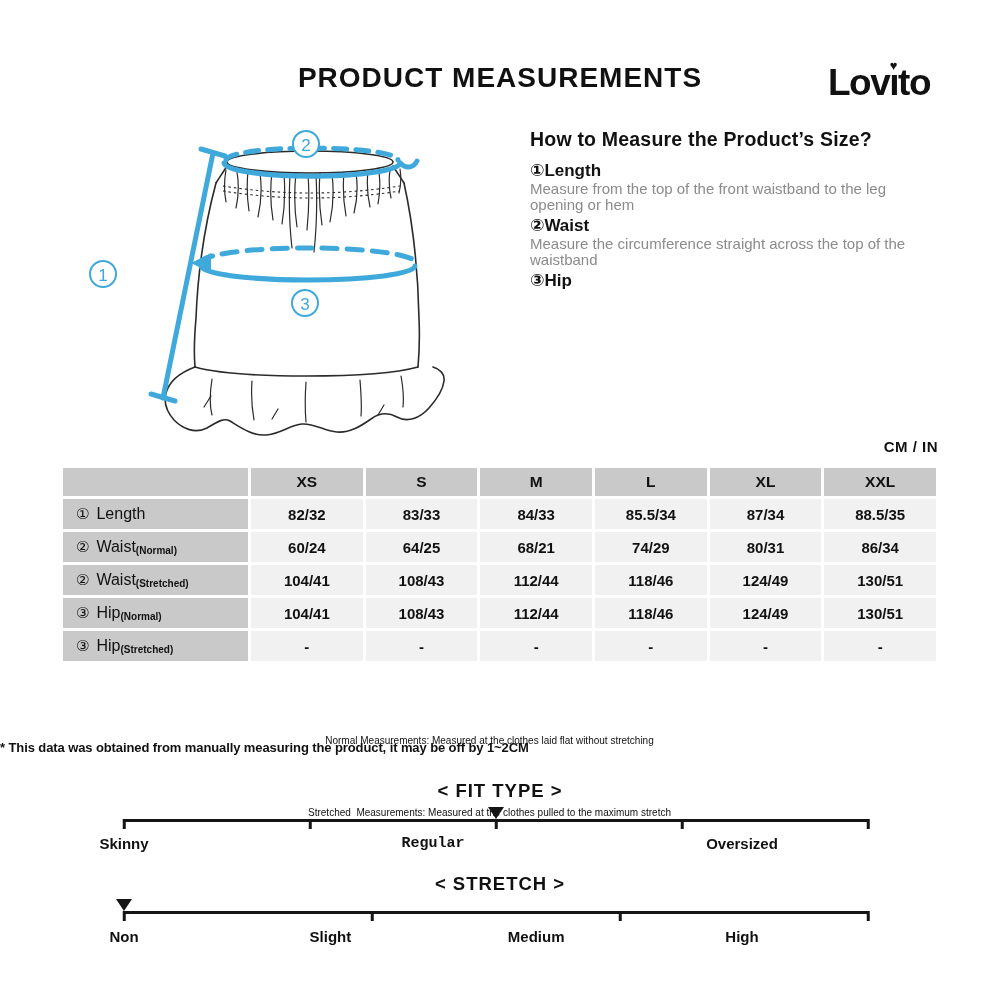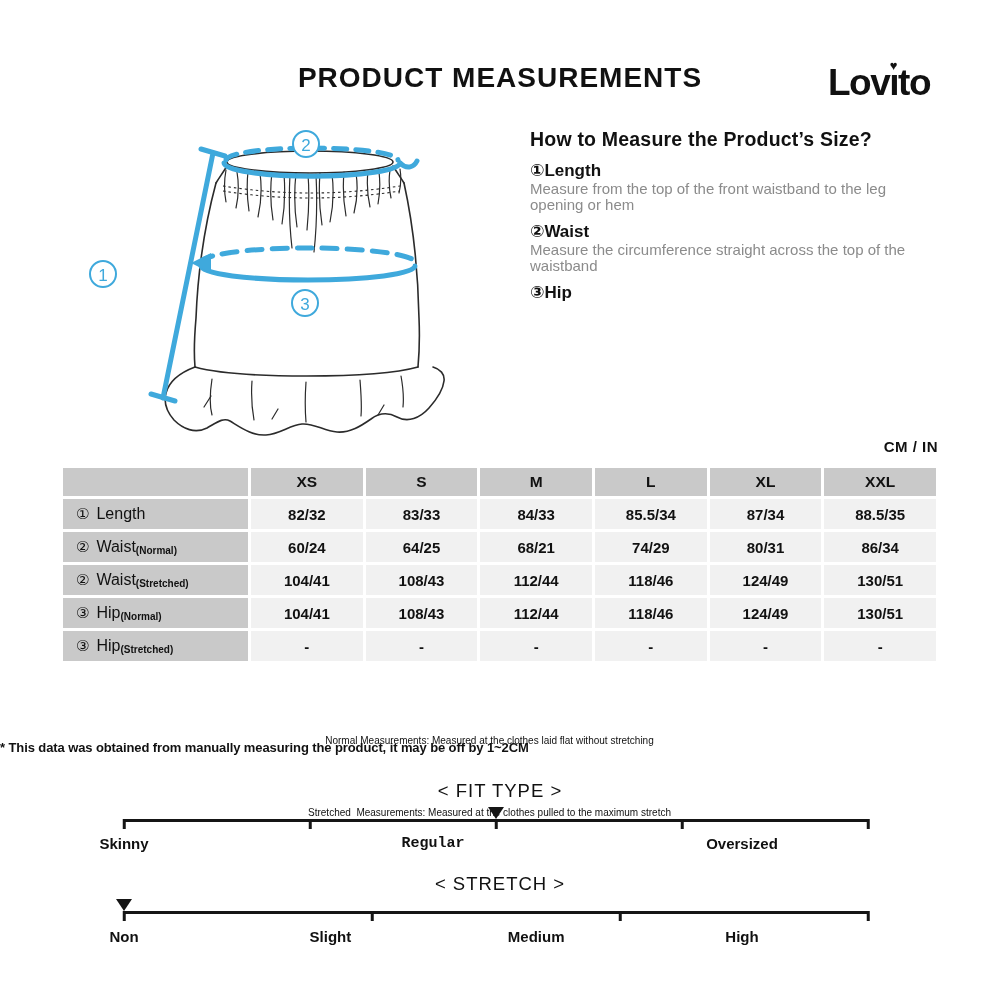--- a/index.html
+++ b/index.html
@@ -29,41 +29,41 @@
   .b5{fill:none;stroke:var(--accent);stroke-width:5;stroke-linecap:round;}
   .dashW{stroke-dasharray:13 9;}
   .dashH{stroke-dasharray:15 10;}
   .mcirc{fill:#fff;stroke:var(--accent);stroke-width:2;}
   .mtext{fill:var(--accent);font-size:17px;text-anchor:middle;dominant-baseline:central;
     font-family:"Liberation Sans","DejaVu Sans",sans-serif;}
   .bfill{fill:var(--accent);}
   
   .howto{position:absolute;left:530px;top:128px;width:410px;}
   .howto-heading{font-size:19.5px;font-weight:bold;letter-spacing:0.2px;margin-bottom:9px;}
-  .howto-name{font-size:17px;font-weight:bold;margin-top:8px;}
+  .howto-name{font-size:17px;font-weight:bold;margin-top:2px;}
   .howto-desc{font-size:15px;line-height:16px;color:var(--desc-text);width:400px;}
   
   .units{position:absolute;top:438px;right:62px;font-size:15px;font-weight:bold;letter-spacing:0.5px;}
   
   .size-table{position:absolute;left:63px;top:468px;width:873px;display:grid;
     grid-template-columns:185px repeat(6,1fr);grid-template-rows:28px repeat(5,30px);gap:3px;}
   .cell{display:flex;align-items:center;justify-content:center;}
   .cell.head{background:var(--table-header-bg);font-weight:bold;font-size:15.5px;}
   .cell.rowlab{background:var(--table-header-bg);justify-content:flex-start;padding-left:13px;font-size:16px;}
   .cell.val{background:var(--table-cell-bg);font-weight:bold;font-size:15px;}
   .row-marker{margin-right:7px;font-size:15px;}
   .row-sub{font-size:10px;font-weight:bold;position:relative;top:3px;}
   
   .notes{position:absolute;top:681px;left:0;width:979px;text-align:center;
     font-size:10px;font-weight:normal;line-height:24px;white-space:pre-wrap;}
   .disclaimer{position:absolute;top:740px;left:0;width:1000px;text-align:left;
     font-size:13px;font-weight:bold;letter-spacing:-0.1px;}
   
   .scale-title{position:absolute;left:0;width:1000px;text-align:center;
-    font-size:18.5px;font-weight:normal;letter-spacing:1px;}
+    font-size:18.5px;font-weight:bold;letter-spacing:1px;}
   .scale-line{position:absolute;left:124px;width:744px;height:2.5px;background:#151515;}
   .scale-tick{position:absolute;top:0;width:2.5px;height:10px;background:#151515;transform:translateX(-50%);}
   .scale-marker{position:absolute;top:-12px;width:0;height:0;transform:translateX(-50%);
     border-left:8px solid transparent;border-right:8px solid transparent;border-top:12px solid #151515;}
   .scale-labels{position:absolute;left:124px;width:618px;height:18px;}
   .scale-label{position:absolute;transform:translateX(-50%);white-space:nowrap;
     font-size:15px;font-weight:bold;}
   #fit-title{top:780px;}    #fit-line{top:819px;}    #fit-labels{top:835px;}
   #stretch-title{top:873px;} #stretch-line{top:911px;} #stretch-labels{top:928px;}
 </style>

